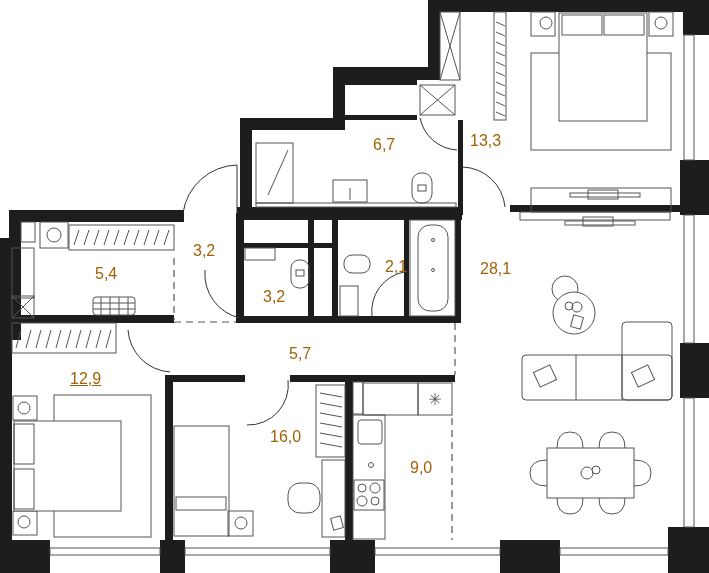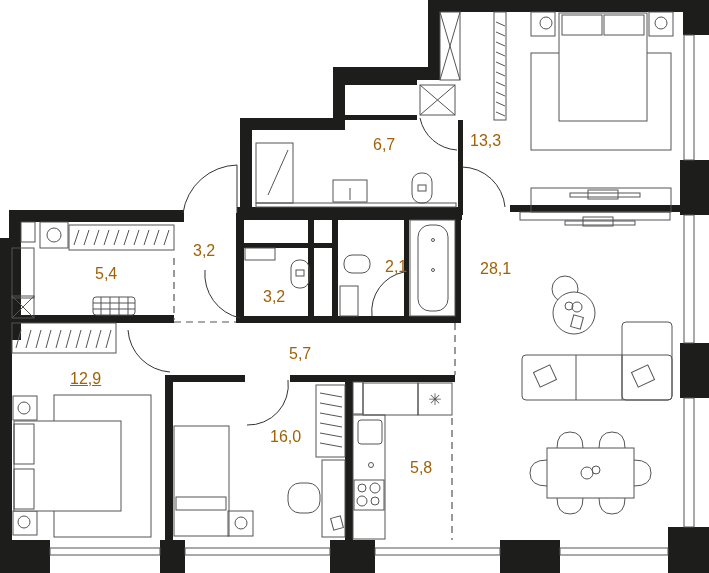--- a/index.html
+++ b/index.html
@@ -268,13 +268,13 @@
 <div class="label" style="left:470px;top:133px;">13,3</div>
 <div class="label" style="left:373px;top:137px;">6,7</div>
 <div class="label" style="left:193px;top:243px;">3,2</div>
 <div class="label" style="left:95px;top:266px;">5,4</div>
 <div class="label" style="left:263px;top:289px;">3,2</div>
 <div class="label" style="left:385px;top:259px;">2,1</div>
 <div class="label" style="left:480px;top:261px;">28,1</div>
 <div class="label" style="left:289px;top:346px;">5,7</div>
 <div class="label" style="left:70px;top:371px;text-decoration:underline;">12,9</div>
 <div class="label" style="left:270px;top:429px;">16,0</div>
-<div class="label" style="left:410px;top:460px;">5,8</div>
+<div class="label" style="left:410px;top:460px;">9,0</div>
 
 </body></html>

